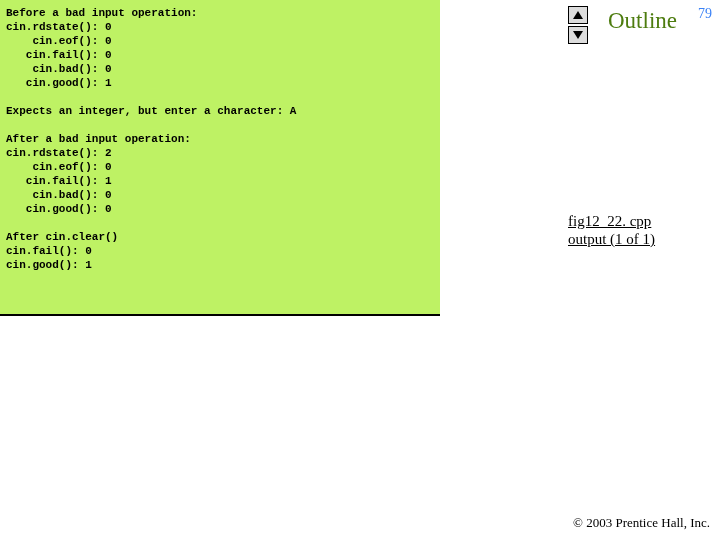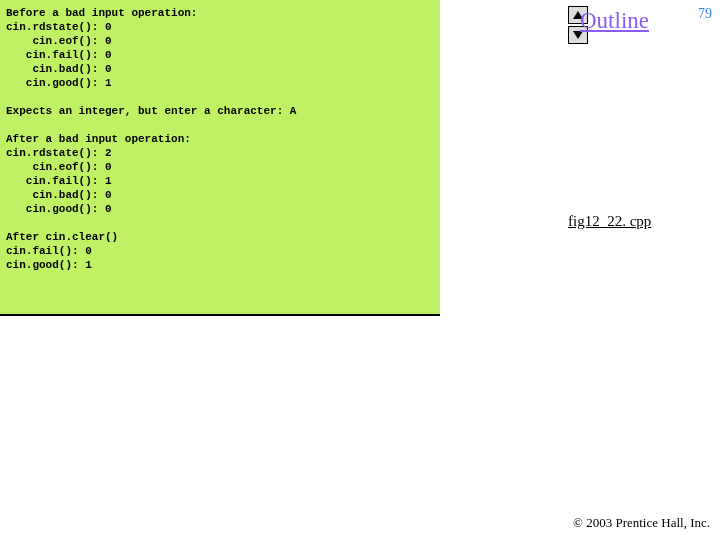--- a/index.html
+++ b/index.html
@@ -28,24 +28,23 @@
     width: 20px; height: 18px;
     background: #dcdcdc;
     border: 1px solid #000;
     margin-bottom: 2px;
     display: flex; align-items: center; justify-content: center;
     cursor: pointer;
   }
   .nav-btn svg { display: block; }
   .outline {
     position: absolute;
-    left: 580px; top: 8px;
+    left: 608px; top: 8px;
     font-size: 23px;
-    color: #8b5cf6;
-    text-decoration: underline;
+    color: #4d7c0f;
   }
   .pagenum {
     position: absolute;
     right: 8px; top: 6px;
     font-size: 14px;
     color: #3b82f6;
   }
   .figref {
     position: absolute;
     left: 568px; top: 212px;
@@ -104,19 +103,20 @@
     </span>
   </div>
 </div>
 
 <div class="outline">Outline</div>
 
 <div class="pagenum">79</div>
 
 <div class="figref">
   <div>fig12_22. cpp</div>
+  <div>output (1 of 1)</div>
 </div>
 
 <div class="copyright">
   <div>© 2003 Prentice Hall, Inc.</div>
 </div>
 
 </div>
 
 </body></html>

